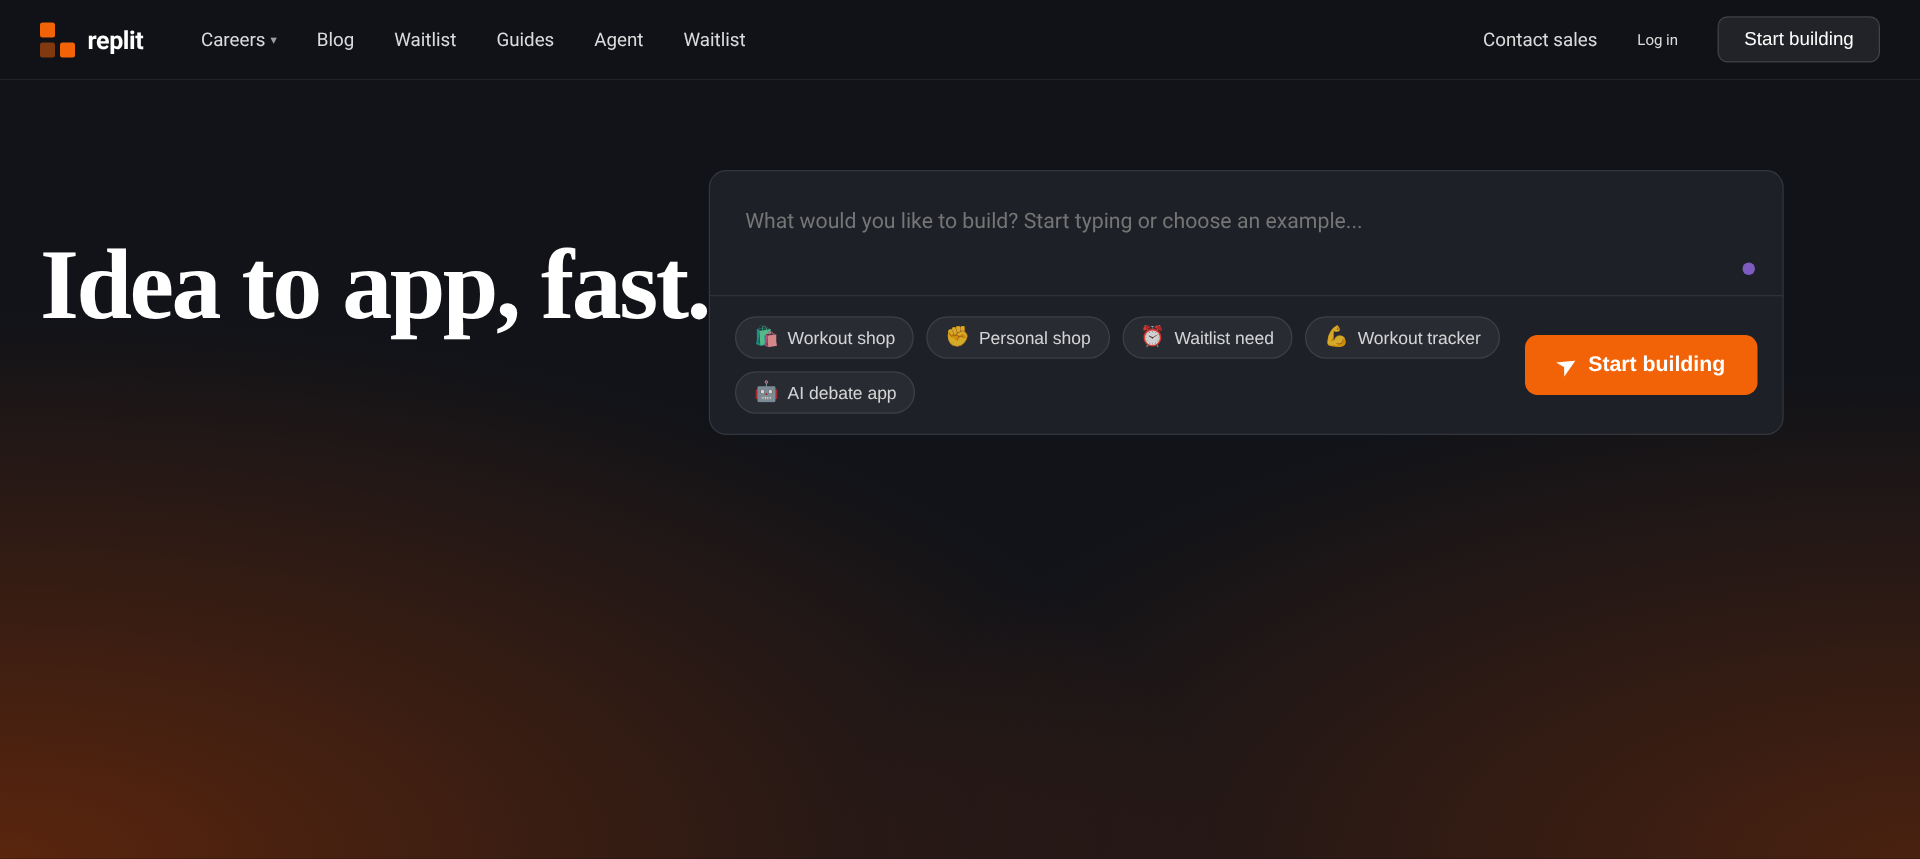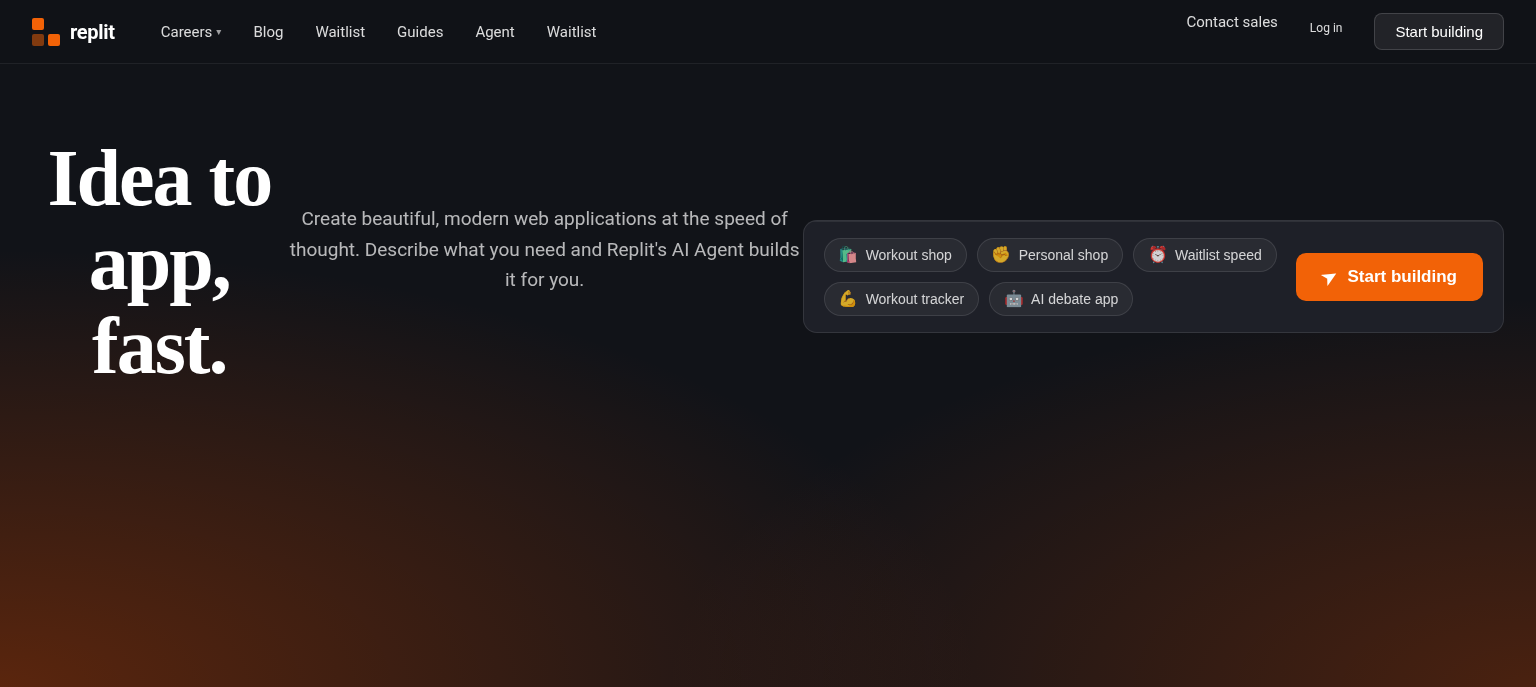--- a/index.html
+++ b/index.html
@@ -99,21 +99,21 @@
       text-decoration: none;
     }
 
     .chevron {
       font-size: 10px;
       opacity: 0.7;
     }
 
     .nav-right {
       display: flex;
-      align-items: flex-start;
+      align-items: center;
       gap: 16px;
     }
 
     .contact-sales {
       color: rgba(255,255,255,0.85);
       font-size: 15px;
       cursor: pointer;
       text-decoration: none;
     }
 
@@ -300,37 +300,40 @@
   </div>
   <div class="nav-right">
     <a class="contact-sales" href="#">Contact sales</a>
     <a class="login-btn" href="#">Log in</a>
     <button class="start-building-nav">Start building</button>
   </div>
 </nav>
 
 <main class="hero">
   <h1 class="hero-title">Idea to app, fast.</h1>
-  <p class="hero-subtitle">Create beautiful, modern web applications at the speed of thought. Describe what you need and Replit's AI Agent builds it for you.</p>
 
   <div class="prompt-box">
+    <div class="prompt-input-area">
+      <textarea class="prompt-input" rows="2" placeholder="What would you like to build? Start typing or choose an example..." style=""></textarea>
+      <div class="prompt-dot"></div>
+    </div>
     <div class="prompt-divider"></div>
     <div class="prompt-bottom">
       <div class="example-pills" id="pills-container">
       <button class="pill">
             <span class="pill-emoji">🛍️</span>
             <span>Workout shop</span>
           </button>
           <button class="pill">
             <span class="pill-emoji">✊</span>
             <span>Personal shop</span>
           </button>
           <button class="pill">
             <span class="pill-emoji">⏰</span>
-            <span>Waitlist speed</span>
+            <span>Waitlist need</span>
           </button>
           <button class="pill">
             <span class="pill-emoji">💪</span>
             <span>Workout tracker</span>
           </button>
           <button class="pill">
             <span class="pill-emoji">🤖</span>
             <span>AI debate app</span>
           </button>
         </div>

